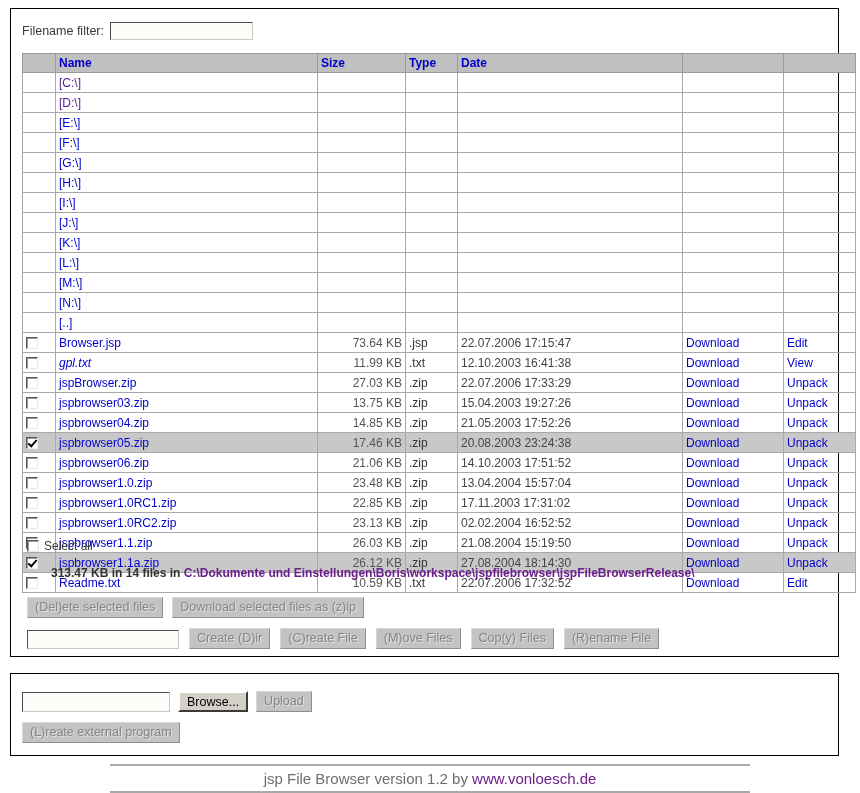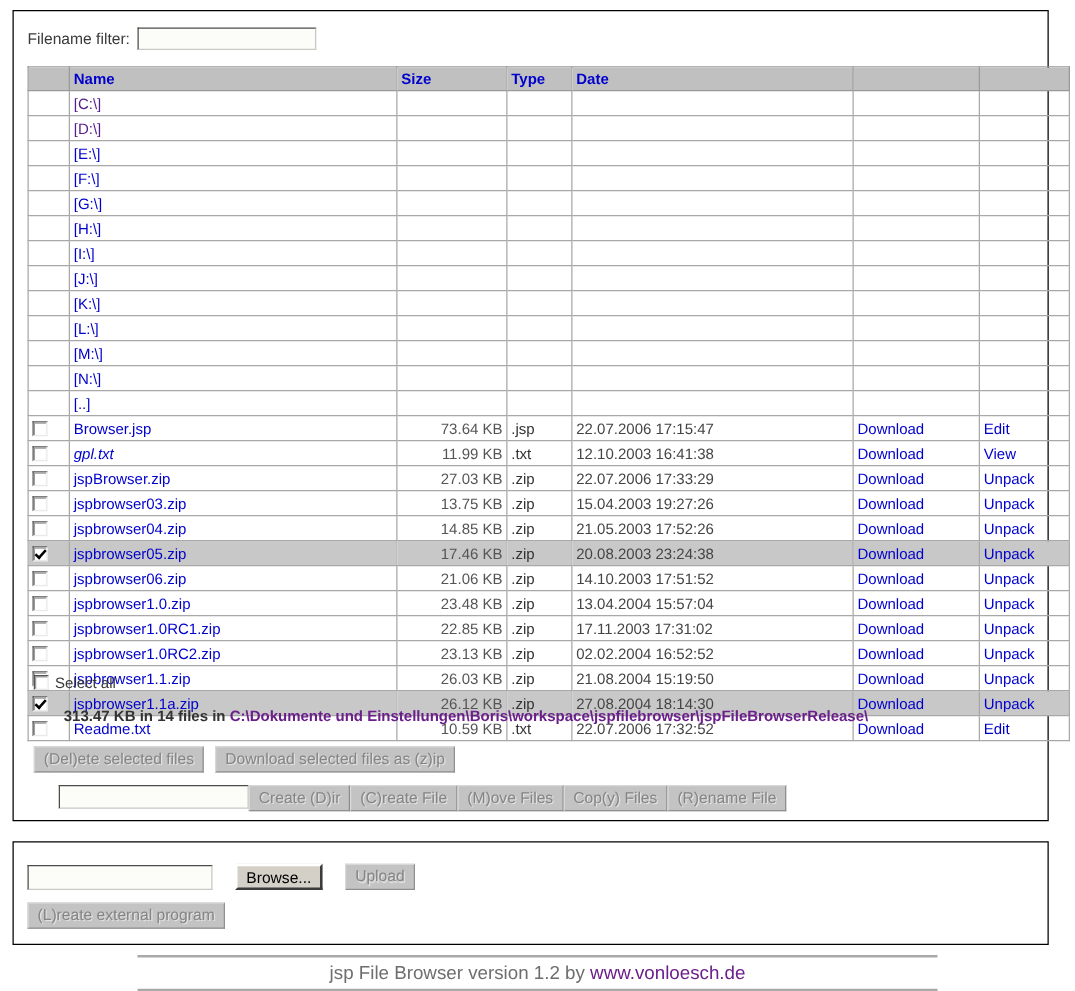--- a/index.html
+++ b/index.html
@@ -204,34 +204,33 @@
     left: 16px;
     top: 588px;
     display: flex;
     gap: 9px;
   }
   #btn-row-2 {
     position: absolute;
     left: 16px;
     top: 619px;
     display: flex;
-    align-items: flex-start;
-    gap: 0;
-    margin-left: 20px;
+    align-items: flex-end;
+    gap: 10px;
   }
   #newname-input { width: 152px; height: 19px; }
 
   
   #upload-row {
     position: absolute;
     left: 11px;
     top: 17px;
     display: flex;
     align-items: center;
-    gap: 18px;
+    gap: 8px;
   }
   #upload-file-input { width: 148px; height: 20px; }
   #launch-row {
     position: absolute;
     left: 11px;
     top: 48px;
   }
 
   
   #footer {

